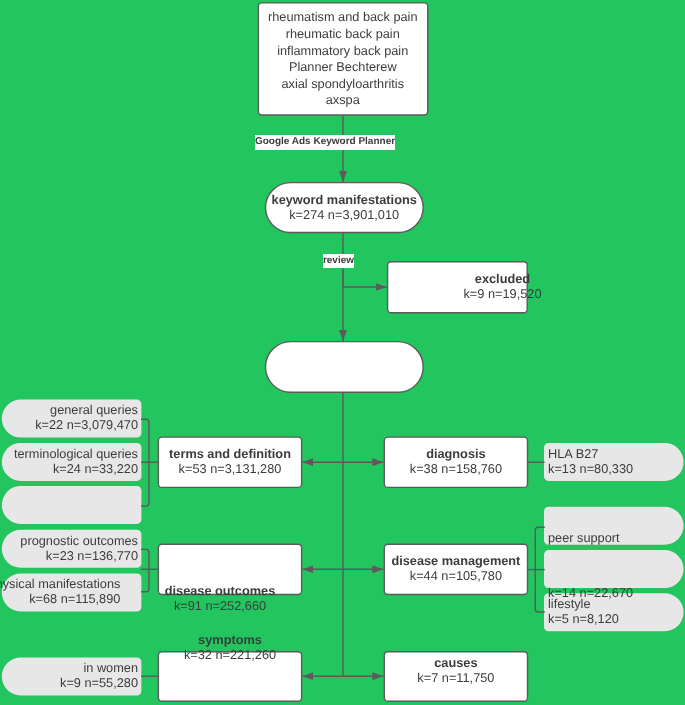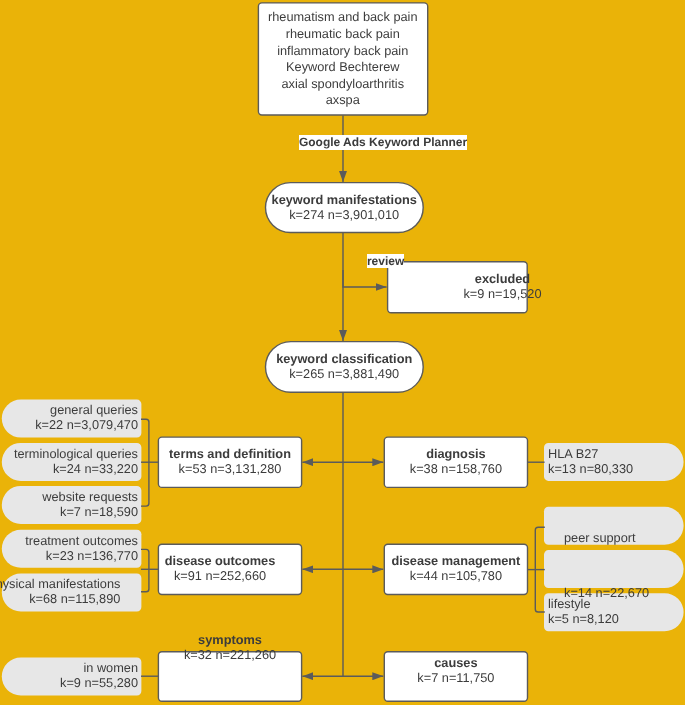--- a/index.html
+++ b/index.html
@@ -1,39 +1,39 @@
 <!DOCTYPE html>
 <html><head>
 <meta charset="utf-8">
 <title>Keyword study flowchart</title>
 <style>
   html,body{margin:0;padding:0;background:#ffffff;}
   body{width:685px;height:705px;
        font-family:"Liberation Sans",sans-serif;
        -webkit-font-smoothing:antialiased;
        text-rendering:geometricPrecision;}
-  #stage{position:relative;width:685px;height:705px;overflow:hidden;background:#eab308;}
+  #stage{position:relative;width:685px;height:705px;overflow:hidden;background:#22c55e;}
   svg#edges{position:absolute;left:0;top:0;width:685px;height:705px;pointer-events:none;}
   .node{position:absolute;box-sizing:border-box;display:flex;flex-direction:column;
         justify-content:center;color:#3c3c3c;}
   .node span{display:block;white-space:nowrap;}
   .node > span{position:relative;top:-1.15px;}
   .center{text-align:center;align-items:center;}
   .rightal{text-align:right;align-items:flex-end;}
   .leftal{text-align:left;align-items:flex-start;}
   .rect{}
   .stadium{}
   .pill{}
   
   
   .t1{font-size:12.75px;font-weight:bold;line-height:15px;}
   .t2{font-size:12.75px;font-weight:normal;line-height:15px;}
   .seedline{line-height:16.6px;top:0.6px !important;}
-  .edgelabel{position:absolute;font-size:12px;font-weight:bold;color:#3c3c3c;
-             background:#fff;white-space:nowrap;line-height:14.5px;margin-left:44px;}
+  .edgelabel{position:absolute;font-size:10px;font-weight:bold;color:#3c3c3c;
+             background:#fff;white-space:nowrap;line-height:14.5px;}
 </style>
 </head>
 <body>
 
 <div id="stage">
 
   <svg id="edges" viewBox="0 0 685 705">
     <defs>
       <marker id="arw" viewBox="0 0 11 8" refX="11" refY="4" markerWidth="11" markerHeight="8" markerUnits="userSpaceOnUse" orient="auto-start-reverse">
         <path d="M 0 0 L 11 4 L 0 8 z" fill="#5b5b5b"></path>
@@ -97,52 +97,48 @@
 
       <path d="M 544.8 527.2 L 538.1 527.2 Q 535.3 527.2 535.3 530 L 535.3 609.2 Q 535.3 612 538.1 612 L 544.8 612"></path>
       <path d="M 527 569.6 L 544.8 569.6"></path>
     </g>
   </svg>
 
   <div class="node rect center" style="left:258.1px;top:2.6px;width:169.3px;height:112.1px;">
     <span class="t2 seedline">rheumatism and back pain</span>
     <span class="t2 seedline">rheumatic back pain</span>
     <span class="t2 seedline">inflammatory back pain</span>
-    <span class="t2 seedline">Keyword Bechterew</span>
+    <span class="t2 seedline">Planner Bechterew</span>
     <span class="t2 seedline">axial spondyloarthritis</span>
     <span class="t2 seedline">axspa</span>
   </div>
 
   <div class="edgelabel" style="left:254.9px;top:135.1px;height:14.5px;">Google Ads Keyword Planner</div>
   <div class="edgelabel" style="left:322.9px;top:253.6px;height:14.2px;">review</div>
 
   <div class="node stadium center" style="left:265.3px;top:182.4px;width:157.8px;height:50.5px;">
     <span class="t1">keyword manifestations</span>
     <span class="t2">k=274 n=3,901,010</span>
   </div>
 
   <div class="node rect center" style="left:387.3px;top:261.5px;width:140.4px;height:51.1px;margin-left:45px;">
     <span class="t1">excluded</span>
     <span class="t2">k=9 n=19,520</span>
   </div>
 
-  <div class="node stadium center" style="left:265.3px;top:341.4px;width:157.8px;height:51.2px;">
-    <span class="t1">keyword classification</span>
-    <span class="t2">k=265 n=3,881,490</span>
-  </div>
 
   <div class="node rect center" style="left:158px;top:436.9px;width:144px;height:50.4px;">
     <span class="t1">terms and definition</span>
     <span class="t2">k=53 n=3,131,280</span>
   </div>
   <div class="node rect center" style="left:383.9px;top:436.9px;width:144px;height:50.4px;">
     <span class="t1">diagnosis</span>
     <span class="t2">k=38 n=158,760</span>
   </div>
-  <div class="node rect center" style="left:158px;top:544px;width:124px;height:50.4px;">
+  <div class="node rect center" style="left:158px;top:574px;width:124px;height:50.4px;">
     <span class="t1">disease outcomes</span>
     <span class="t2">k=91 n=252,660</span>
   </div>
   <div class="node rect center" style="left:383.9px;top:544px;width:144px;height:50.4px;">
     <span class="t1">disease management</span>
     <span class="t2">k=44 n=105,780</span>
   </div>
   <div class="node rect center" style="left:158px;top:623px;width:144px;height:50.4px;">
     <span class="t1">symptoms</span>
     <span class="t2">k=32 n=221,260</span>
@@ -153,42 +149,38 @@
   </div>
 
   <div class="node pill pill-l rightal" style="left:1.8px;top:399.6px;width:139.6px;height:38px;padding-right:3.4px;">
     <span class="t2">general queries</span>
     <span class="t2">k=22 n=3,079,470</span>
   </div>
   <div class="node pill pill-l rightal" style="left:1.8px;top:442.9px;width:139.6px;height:38px;padding-right:3.4px;">
     <span class="t2">terminological queries</span>
     <span class="t2">k=24 n=33,220</span>
   </div>
-  <div class="node pill pill-l rightal" style="left:1.8px;top:485.9px;width:139.6px;height:38px;padding-right:3.4px;">
-    <span class="t2">website requests</span>
-    <span class="t2">k=7 n=18,590</span>
-  </div>
   <div class="node pill pill-l rightal" style="left:1.8px;top:529.8px;width:139.6px;height:38px;padding-right:3.4px;">
-    <span class="t2">treatment outcomes</span>
+    <span class="t2">prognostic outcomes</span>
     <span class="t2">k=23 n=136,770</span>
   </div>
   <div class="node pill pill-l rightal" style="left:1.8px;top:573.5px;width:139.6px;height:38px;padding-right:21px;">
     <span class="t2">physical manifestations</span>
     <span class="t2">k=68 n=115,890</span>
   </div>
   <div class="node pill pill-l rightal" style="left:1.8px;top:657.5px;width:139.6px;height:38px;padding-right:3.4px;">
     <span class="t2">in women</span>
     <span class="t2">k=9 n=55,280</span>
   </div>
 
   <div class="node pill pill-r leftal" style="left:544px;top:442.9px;width:139.6px;height:38.3px;padding-left:4px;border-radius:10px;">
     <span class="t2">HLA B27</span>
     <span class="t2">k=13 n=80,330</span>
   </div>
-  <div class="node pill pill-r leftal" style="left:544px;top:550.1px;width:139.6px;height:33px;padding-left:20px;gap:40px;">
+  <div class="node pill pill-r leftal" style="left:544px;top:550.1px;width:139.6px;height:33px;padding-left:4px;gap:40px;">
     <span class="t2">peer support</span>
     <span class="t2">k=14 n=22,670</span>
   </div>
   <div class="node pill pill-r leftal" style="left:544px;top:593.3px;width:139.6px;height:38.3px;padding-left:4px;">
     <span class="t2">lifestyle</span>
     <span class="t2">k=5 n=8,120</span>
   </div>
 
 </div>
 

